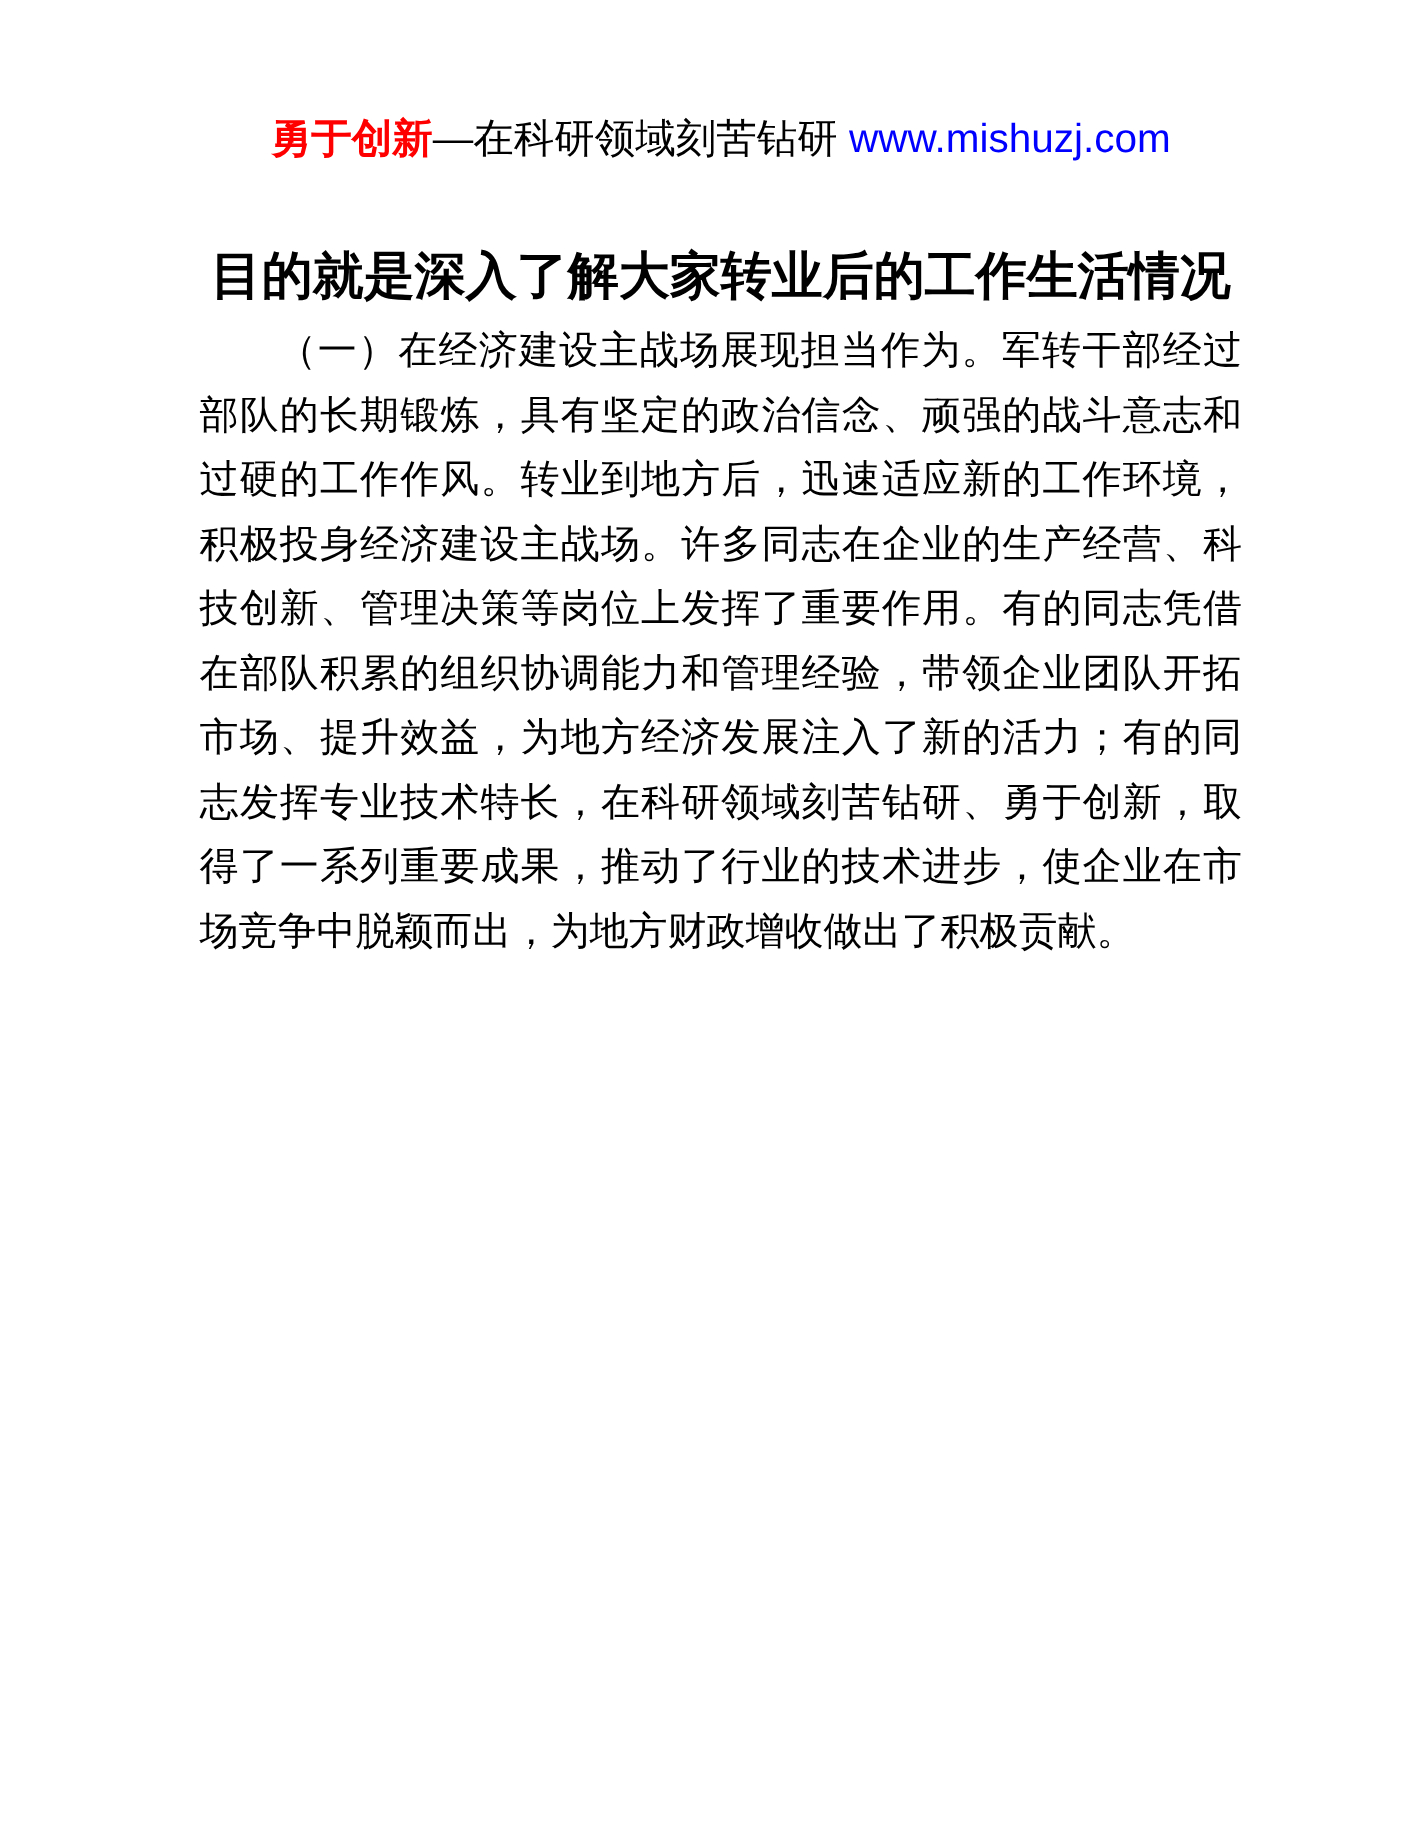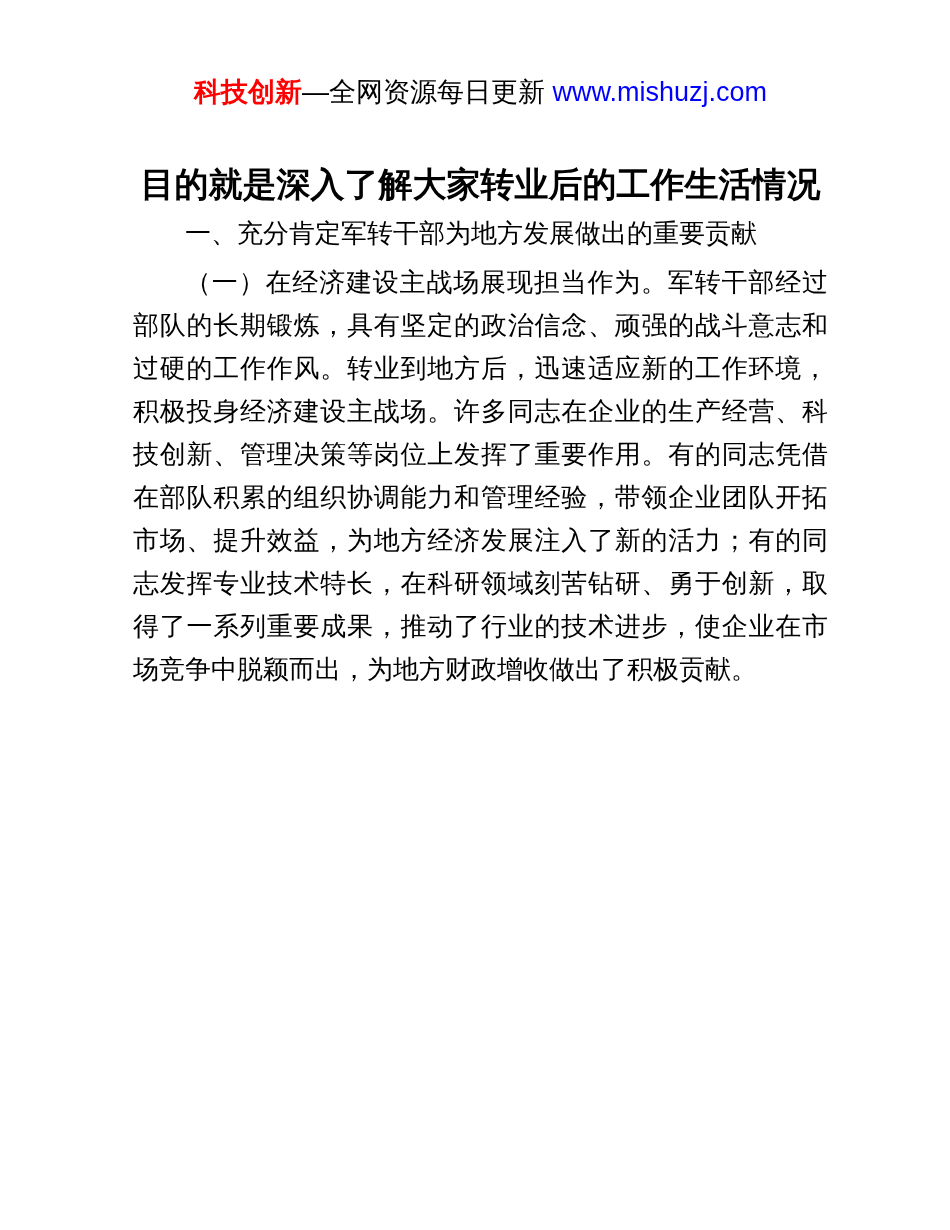--- a/index.html
+++ b/index.html
@@ -51,24 +51,23 @@
   p.para-first { margin-top: 23px; }
   p.para-gap   { margin-top: 6px; }
 </style>
 </head>
 <body>
 
 <div class="page" style="background: rgb(255, 255, 255); color: rgb(0, 0, 0);">
   <div class="content">
 
     <div class="doc-header">
-      <span class="brand" style="color: rgb(255, 0, 0);">科技创新</span><span class="tagline">—全网资源每日更新 </span><span class="url" style="color: rgb(0, 0, 255);">www.mishuzj.com</span>
+      <span class="brand" style="color: rgb(255, 0, 0);">勇于创新</span><span class="tagline">—在科研领域刻苦钻研 </span><span class="url" style="color: rgb(0, 0, 255);">www.mishuzj.com</span>
     </div>
 
     <h1 class="title">目的就是深入了解大家转业后的工作生活情况</h1>
 
 
-    <p class="para para-gap">一、充分肯定军转干部为地方发展做出的重要贡献</p>
 
     <p class="para para-gap">（一）在经济建设主战场展现担当作为。军转干部经过部队的长期锻炼，具有坚定的政治信念、顽强的战斗意志和过硬的工作作风。转业到地方后，迅速适应新的工作环境，积极投身经济建设主战场。许多同志在企业的生产经营、科技创新、管理决策等岗位上发挥了重要作用。有的同志凭借在部队积累的组织协调能力和管理经验，带领企业团队开拓市场、提升效益，为地方经济发展注入了新的活力；有的同志发挥专业技术特长，在科研领域刻苦钻研、勇于创新，取得了一系列重要成果，推动了行业的技术进步，使企业在市场竞争中脱颖而出，为地方财政增收做出了积极贡献。</p>
 
   </div>
 </div>
 
 </body></html>

